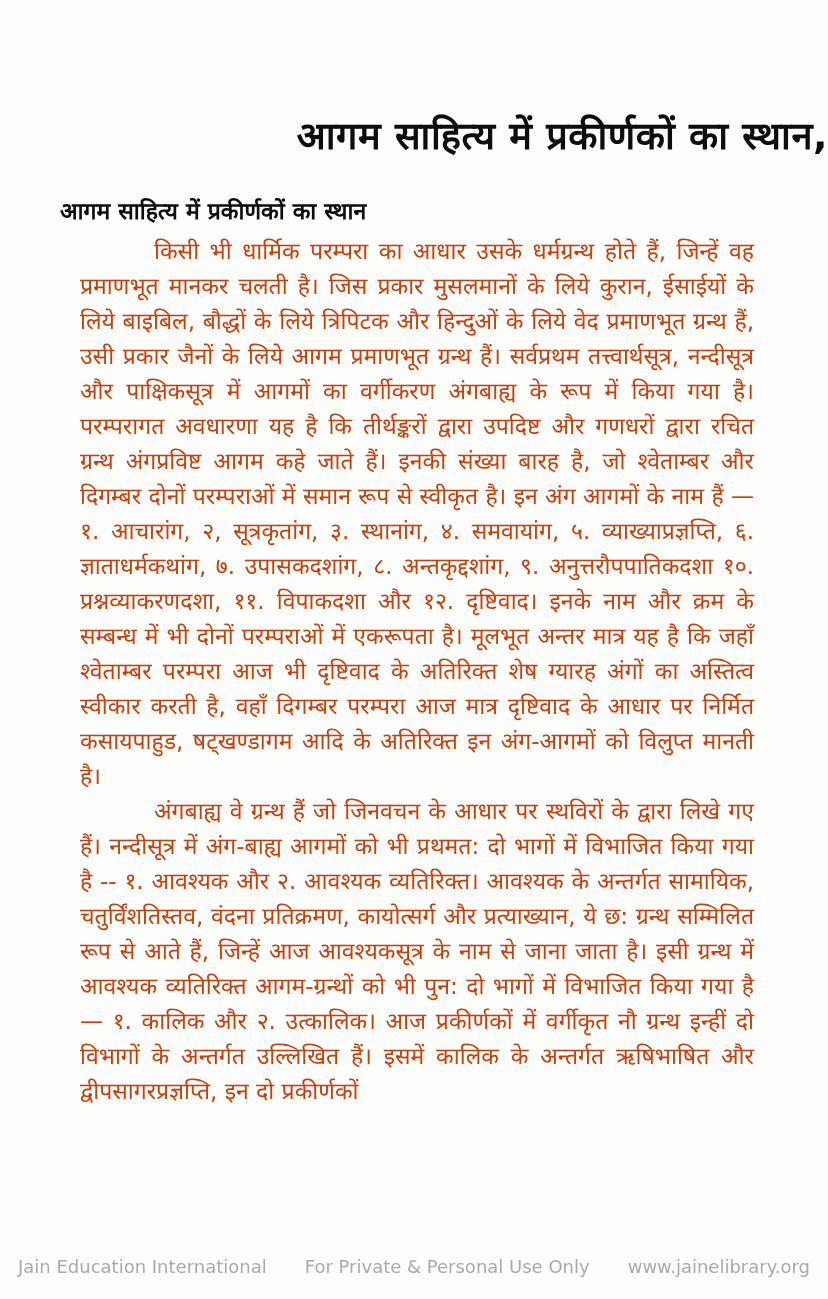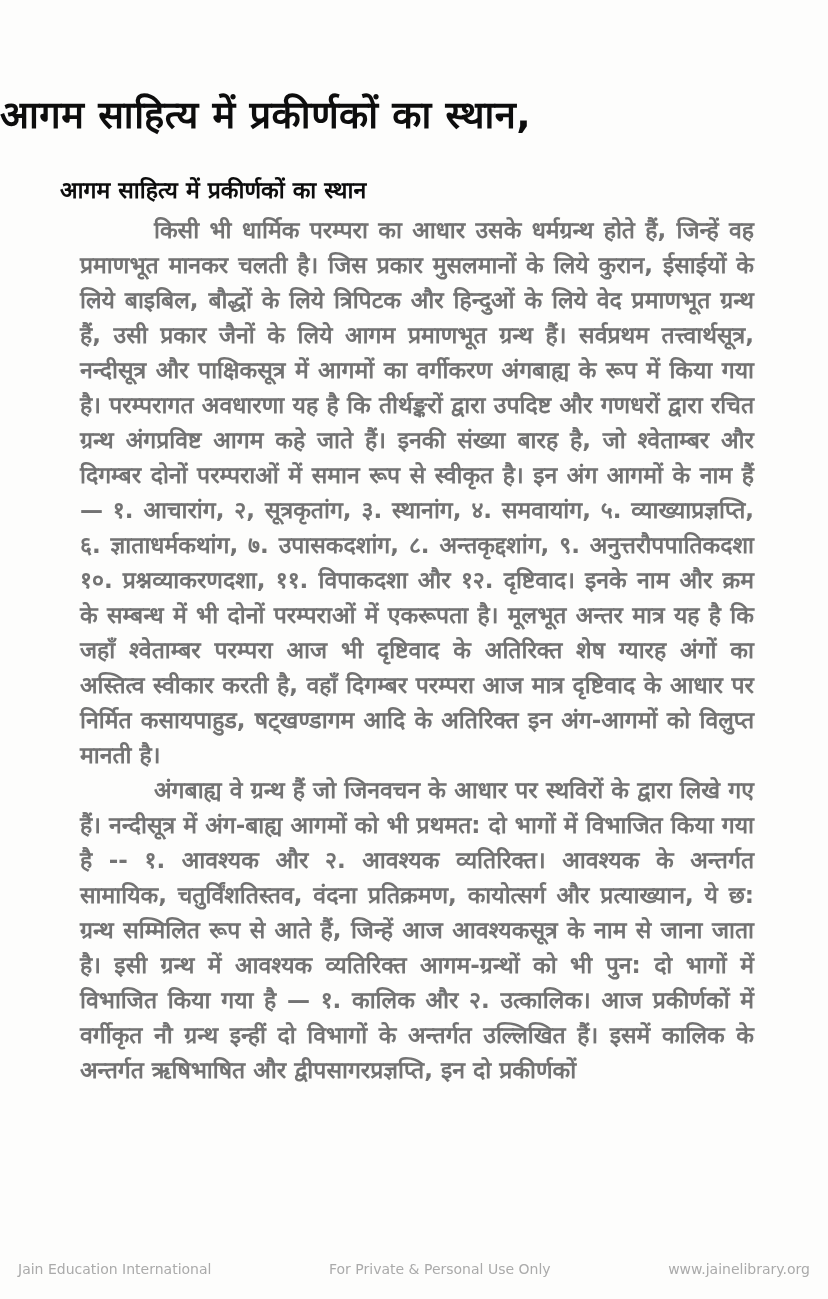--- a/index.html
+++ b/index.html
@@ -11,22 +11,22 @@
     position: relative;
     width: 828px;
     height: 1299px;
     margin: 0 auto;
     background: #fdfdfc;
     overflow: hidden;
     font-family: "DejaVu Sans", "Liberation Sans", sans-serif;
     color: #111111;
   }
   .title-block {
-    padding-top: 83px;
-    text-align: left;
+    padding-top: 104px;
+    text-align: right;
   }
   .title-line {
     font-size: 38px;
     line-height: 64px;
     font-weight: 700;
     color: #0d0d0d;
     letter-spacing: 0.5px;
   }
   .section-heading {
     margin: 26px 0 0 60px;
@@ -36,35 +36,35 @@
   }
   .content {
     width: 674px;
     margin: 8px auto 0 80px;
   }
   .content p {
     margin: 0;
     font-size: 23px;
     line-height: 35px;
     text-align: justify;
-    color: #737373;
-    font-weight: 700;
+    color: #c2410c;
+    font-weight: 400;
   }
   .content p.indented {
     text-indent: 74px;
   }
   .footer {
     position: absolute;
     left: 0;
     right: 0;
     bottom: 22px;
     display: flex;
     justify-content: space-between;
     padding: 0 18px;
-    font-size: 14px;
+    font-size: 18px;
     color: #aaaaaa;
     font-weight: 400;
   }
   .footer .footer-center { text-align: right; }
   .footer .footer-right  { text-align: center; }
 </style>
 </head>
 <body>
 
 <div class="page">

